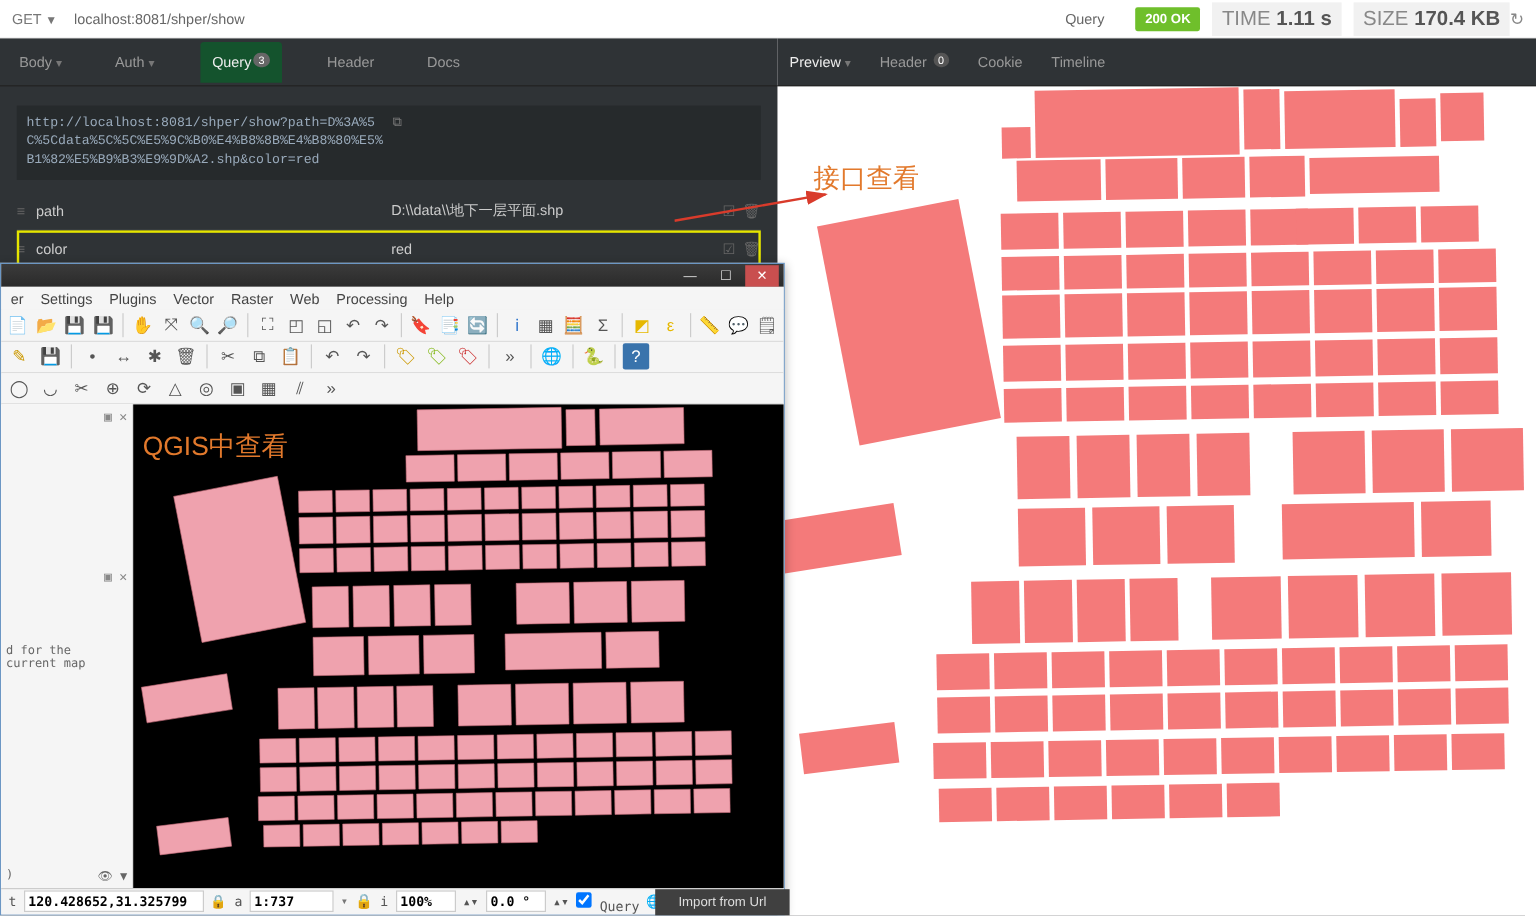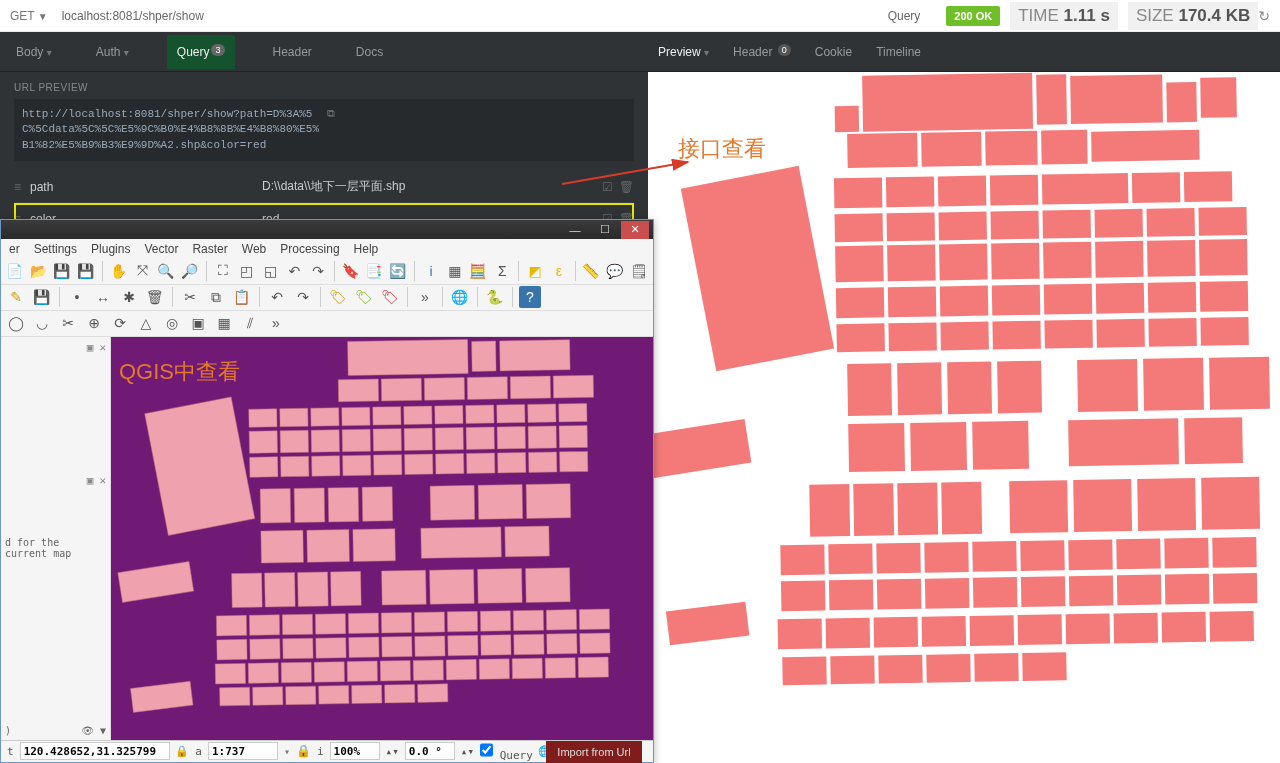--- a/index.html
+++ b/index.html
@@ -32,21 +32,21 @@
   .url-prev { padding: 10px 14px; }
   .url-prev-label { font-size: 10px; color: #888; letter-spacing: 0.5px; }
   .url-prev-box { background: #262a2c; padding: 8px; margin-top: 6px; font-family: "Courier New", monospace; font-size: 11px; color: #9ab; line-height: 1.4; word-break: break-all; display:flex; gap:6px;justify-content:flex-end; }
   .url-prev-box span { flex: 1; }
   .copy-ic { color: #777; }
 
   
   .params { padding: 0 14px; }
   .prow { display: flex; align-items: center; height: 32px; border-bottom: 1px solid #3a3f42; position: relative; }
   .drag-ic { color: #666; width: 16px; font-size: 12px; }
-  .pkey { width: 232px; color: #ccc; }
+  .pkey { width: 296px; color: #ccc; }
   .pval { flex: 1; color: #ccc; }
   .row-ic { color: #666; margin-left: 6px; font-size: 12px; }
   .prow.hl { outline: 2px solid #e6e600; outline-offset: -2px; }
   .prow.dim .pkey, .prow.dim .pval { color: #777; }
 
   
   .rtabs { height: 40px; display: flex; align-items: center; padding: 0 10px; gap: 24px; border-bottom: 1px solid #222; }
   .rtab { color: #999; cursor: pointer; }
   .rtab.active { color: #eee; }
 
@@ -60,26 +60,26 @@
   .qgis-title { height: 22px; background: linear-gradient(#3b3b3b,#2a2a2a); display: flex; justify-content: flex-end; align-items:center; padding: 0 4px; gap:2px; }
   .qgis-title .wbtn { width: 28px; height: 18px; display:flex; align-items:center; justify-content:center; color:#ddd; font-size:11px; }
   .qgis-title .wbtn.close { background:#c94f4f; color:#fff; }
   .qgis-menu { height: 22px; display:flex; align-items:center; gap: 14px; padding: 0 8px; font-size:12px; color:#444; background:#f5f5f5; }
   .qgis-tb { height: 30px; background:#f5f5f5; border-bottom:1px solid #ddd; display:flex; align-items:center; gap:4px; padding:0 4px; flex-wrap:nowrap; }
   .qgis-tb .ic { width:22px; height:22px; display:flex; align-items:center; justify-content:center; font-size:14px; color:#555; border-radius:2px; }
   .qgis-tb .sep { width:1px; height:20px; background:#ccc; margin:0 2px; }
   .qgis-body { flex:1; display:flex; background:#fff; }
   .qgis-side { width:110px; background:#f5f5f5; border-right:1px solid #ddd; padding:4px; font-size:10px; color:#666; font-family:monospace; display:flex; flex-direction:column; }
   .qgis-side .pane-btm { margin-top:auto; }
-  .qgis-canvas { flex:1; position:relative; background:#701a75; }
+  .qgis-canvas { flex:1; position:relative; background:#000000; }
   .annot-left { position:absolute; top:20px; left:8px; color:#e2792c; font-size:22px; font-family:"Microsoft YaHei", sans-serif; z-index:5; }
   .qgis-status { height:24px; border-top:1px solid #ccc; display:flex; align-items:center; gap:6px; padding:0 6px; font-size:11px; color:#555; font-family:monospace; background:#f5f5f5; }
   .qgis-status input { border:1px solid #ccc; font-size:11px; font-family:monospace; padding:1px 3px; height:18px;font-weight:bold; }
   .qgis-status .lock { font-size:12px; }
-  .import-btn { position:absolute; bottom:0; left:546px; height:22px; width:96px; background:#7f1d1d; color:#ddd; font-size:11px; display:flex; align-items:center; justify-content:center; z-index:25; }
+  .import-btn { position:absolute; bottom:0; left:546px; height:22px; width:112px; background:#404040; color:#ddd; font-size:11px; display:flex; align-items:center; justify-content:center; z-index:25; }
 
   svg.mini-map rect { fill:#efa2ae; stroke:#c46d7a; stroke-width:0.5; }
   svg.big-map rect { fill:#f47a7a; stroke:none; }
   .panel-ic { color:#888; font-size:11px; }
 </style>
 </head>
 <body>
 
 <div class="api-bar">
   <span class="method"><span>GET</span> <span class="caret">▼</span></span>
@@ -98,21 +98,20 @@
   <div class="left">
     <div class="tabs">
       <span class="tab"><span>Body</span> <span class="caret">▾</span></span>
       <span class="tab"><span>Auth</span> <span class="caret">▾</span></span>
       <span class="tab active"><span>Query</span><span class="badge">3</span></span>
       <span class="tab">Header</span>
       <span class="tab">Docs</span>
     </div>
 
     <div class="url-prev">
-      <div class="url-prev-label">URL PREVIEW</div>
       <div class="url-prev-box">
         <span>http://localhost:8081/shper/show?path=D%3A%5C%5Cdata%5C%5C%E5%9C%B0%E4%B8%8B%E4%B8%80%E5%B1%82%E5%B9%B3%E9%9D%A2.shp&amp;color=red</span>
         <span class="copy-ic">⧉</span>
       </div>
     </div>
 
     <div class="params">
       <div class="prow">
         <span class="drag-ic">≡</span>
         <span class="pkey">path</span>

